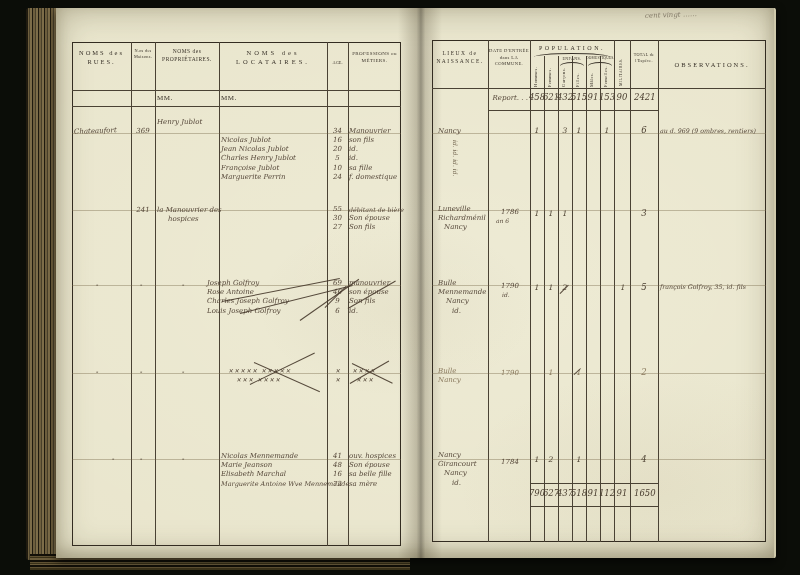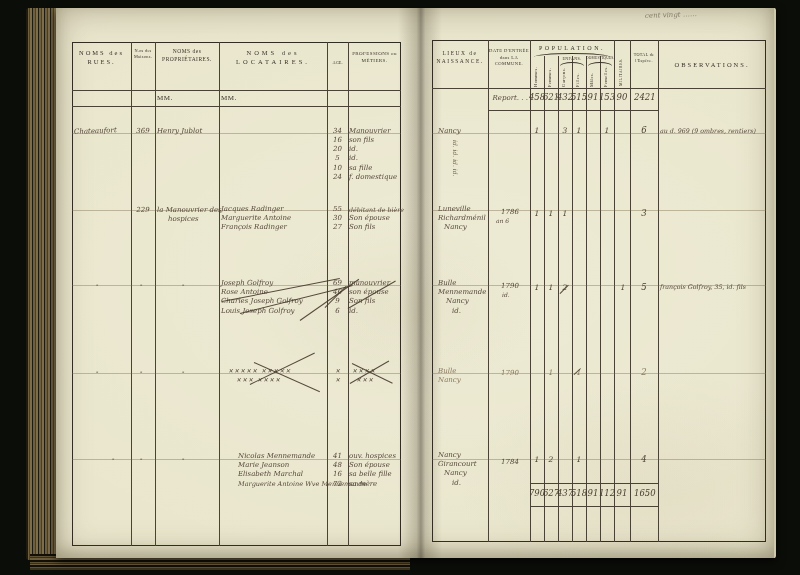--- a/index.html
+++ b/index.html
@@ -72,61 +72,63 @@
     <div class="abs prt" style="left:131px;top:48px;width:24px;font-size:4.3px;letter-spacing:.3px">N.os des Maisons.</div>
     <div class="abs prt" style="left:155px;top:48px;width:64px;font-size:5.5px;letter-spacing:.5px">NOMS des PROPRIÉTAIRES.</div>
     <div class="abs prt" style="left:219px;top:48px;width:108px;font-size:6.5px;letter-spacing:3px">NOMS des LOCATAIRES.</div>
     <div class="abs prt" style="left:327px;top:60px;width:21px;font-size:4.3px">AGE.</div>
     <div class="abs prt" style="left:348px;top:50px;width:53px;font-size:5px;letter-spacing:.4px">PROFESSIONS ou MÉTIERS.</div>
     <div class="abs prt" style="left:157px;top:93px;font-size:7px;letter-spacing:.5px">MM.</div>
     <div class="abs prt" style="left:221px;top:93px;font-size:7px;letter-spacing:.5px">MM.</div>
 
     <div class="abs hw" style="left:74px;top:127px;transform:rotate(-2deg)">Chateaufort</div>
     <div class="abs hw ctr" style="left:131px;top:127px;width:24px">369</div>
-    <div class="abs hw" style="left:157px;top:127px">Henry Jublot</div>
+    <div class="abs hw" style="left:157px;top:118px">Henry Jublot</div>
     <div class="abs hw ctr" style="left:327px;top:127px;width:21px">34</div>
     <div class="abs hw" style="left:349px;top:127px">Manouvrier</div>
+    <div class="abs" style="left:221px;top:136px">
+      <div class="hw line">Nicolas Jublot</div>
+      <div class="hw line">Jean Nicolas Jublot</div>
+      <div class="hw line">Charles Henry Jublot</div>
+      <div class="hw line">Françoise Jublot</div>
+      <div class="hw line">Marguerite Perrin</div>
+    </div>
     <div class="abs ctr" style="left:327px;top:136px;width:21px">
       <div class="hw line">16</div>
       <div class="hw line">20</div>
       <div class="hw line">5</div>
       <div class="hw line">10</div>
       <div class="hw line">24</div>
     </div>
     <div class="abs" style="left:349px;top:136px">
       <div class="hw line">son fils</div>
       <div class="hw line">id.</div>
       <div class="hw line">id.</div>
       <div class="hw line">sa fille</div>
       <div class="hw line">f. domestique</div>
     </div>
 
-    <div class="abs hw ctr" style="left:131px;top:206px;width:24px">229</div>
+    <div class="abs hw ctr" style="left:131px;top:206px;width:24px">241</div>
     <div class="abs hw" style="left:157px;top:206px">la Manouvrier des</div>
     <div class="abs hw" style="left:168px;top:215px">hospices</div>
-    <div class="abs" style="left:221px;top:205px">
-      <div class="hw line">Jacques Radinger</div>
-      <div class="hw line">Marguerite Antoine</div>
-      <div class="hw line">François Radinger</div>
-    </div>
     <div class="abs ctr" style="left:327px;top:205px;width:21px">
       <div class="hw line">55</div>
       <div class="hw line">30</div>
       <div class="hw line">27</div>
     </div>
     <div class="abs" style="left:349px;top:205px">
       <div class="hw line" style="font-size:6.3px">débitant de bière</div>
       <div class="hw line">Son épouse</div>
       <div class="hw line">Son fils</div>
     </div>
 
     <div class="abs hw" style="left:96px;top:281px">-</div>
     <div class="abs hw" style="left:140px;top:281px">-</div>
     <div class="abs hw" style="left:182px;top:281px">-</div>
-    <div class="abs" style="left:221px;top:279px">
+    <div class="abs" style="left:207px;top:279px">
       <div class="hw line">Joseph Golfroy</div>
       <div class="hw line">Rose Antoine</div>
       <div class="hw line">Charles Joseph Golfroy</div>
       <div class="hw line">Louis Joseph Golfroy</div>
     </div>
     <div class="abs ctr" style="left:327px;top:279px;width:21px">
       <div class="hw line">69</div>
       <div class="hw line">46</div>
       <div class="hw line">9</div>
       <div class="hw line">6</div>
@@ -153,21 +155,21 @@
     <div class="abs hw" style="left:352px;top:367px;font-size:6px;letter-spacing:1px">✕✕✕✕</div>
     <div class="abs hw" style="left:356px;top:376px;font-size:6px;letter-spacing:1px">✕✕✕</div>
     <div class="abs strike" style="left:250px;top:384px;width:72px;transform:rotate(-26deg)"></div>
     <div class="abs strike" style="left:254px;top:362px;width:72px;transform:rotate(24deg)"></div>
     <div class="abs strike" style="left:350px;top:383px;width:45px;transform:rotate(-30deg)"></div>
     <div class="abs strike" style="left:352px;top:363px;width:45px;transform:rotate(26deg)"></div>
 
     <div class="abs hw" style="left:112px;top:455px">-</div>
     <div class="abs hw" style="left:140px;top:455px">-</div>
     <div class="abs hw" style="left:182px;top:455px">-</div>
-    <div class="abs" style="left:238px;top:452px">
+    <div class="abs" style="left:221px;top:452px">
       <div class="hw line">Nicolas Mennemande</div>
       <div class="hw line">Marie Jeanson</div>
       <div class="hw line">Elisabeth Marchal</div>
       <div class="hw line" style="font-size:6.5px">Marguerite Antoine Wve Mennemande</div>
     </div>
     <div class="abs ctr" style="left:327px;top:452px;width:21px">
       <div class="hw line">41</div>
       <div class="hw line">48</div>
       <div class="hw line">16</div>
       <div class="hw line">72</div>

